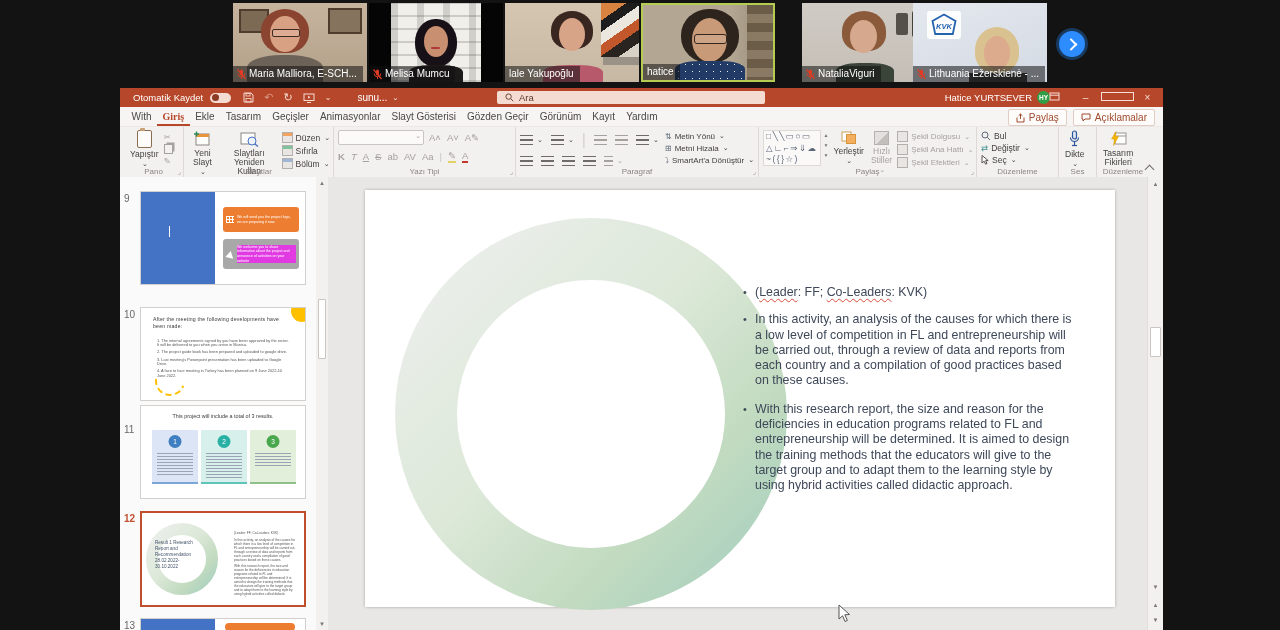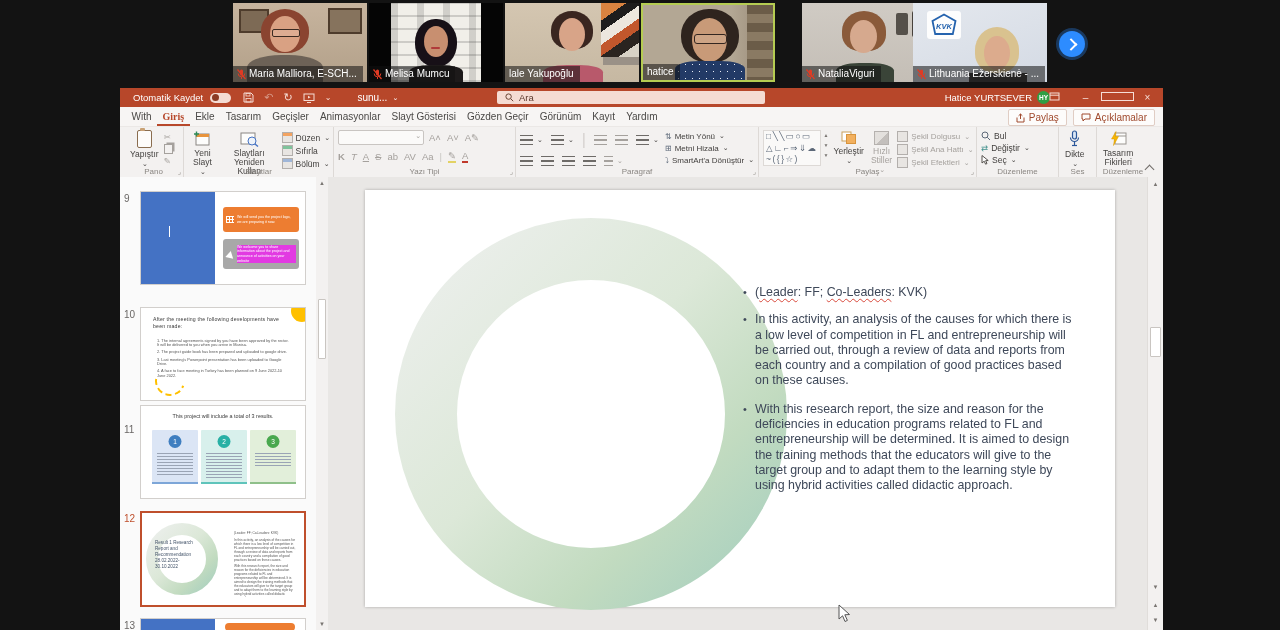--- a/index.html
+++ b/index.html
@@ -61,21 +61,21 @@
   .licon.dim{background:repeating-linear-gradient(to bottom,#a5a19d 0 1.3px,transparent 1.3px 4.3px);}
   .shrow{font-size:8.5px;letter-spacing:1.5px;color:#5c6878;line-height:9.5px;white-space:nowrap;}
   .mini-ic{width:9px;height:9px;border:1px solid #b3afac;background:#e8e5e2;display:inline-block;flex:none;}
   .qsic{width:13px;height:12px;border:1px solid #b5b1ae;background:linear-gradient(135deg,#e3e0dd 55%,#c3bfbc 55%);}
 
   
   .ws{position:absolute;left:0;top:89px;right:0;bottom:0;background:#e9e7e5;}
   .thumbs{position:absolute;left:0;top:0;width:196px;bottom:0;background:#fafafa;border-right:1px solid #e2dfdd;overflow:hidden;}
   .tscroll{position:absolute;left:196px;width:12px;top:0;bottom:0;background:#f3f1f0;}
   .tnum{position:absolute;left:4px;font-size:10px;color:#6a6765;}
-  .tnum.sel{color:#bf4f2c;font-weight:normal;}
+  .tnum.sel{color:#bf4f2c;font-weight:bold;}
   .timg{position:absolute;left:20px;width:166px;height:94px;background:#fff;border:1px solid #d2cfcc;box-sizing:border-box;overflow:hidden;cursor:pointer;}
   .timg.sel{border:2px solid #bf4f2c;height:96px;}
   .sarr{position:absolute;left:0;right:0;text-align:center;font-size:6px;color:#7a7672;}
   .sthumbbar{position:absolute;left:2px;right:2px;background:#fff;border:1px solid #c9c5c1;border-radius:1px;}
   .slidearea{position:absolute;left:208px;right:15px;top:0;bottom:0;}
   .page{position:absolute;left:37px;top:13px;width:750px;height:417px;background:#fff;box-shadow:0 0 3px rgba(0,0,0,.28);}
   .mscroll{position:absolute;right:0;top:0;width:15px;bottom:0;background:#f3f1f0;border-left:1px solid #e0ddda;}
 
   .stitle{position:absolute;left:48px;top:114px;width:250px;font-size:23px;line-height:30.5px;color:#44546a;letter-spacing:.2px;}
   .bullets{position:absolute;left:377px;top:95px;width:333px;font-size:12.4px;line-height:15.3px;color:#3e4859;}

